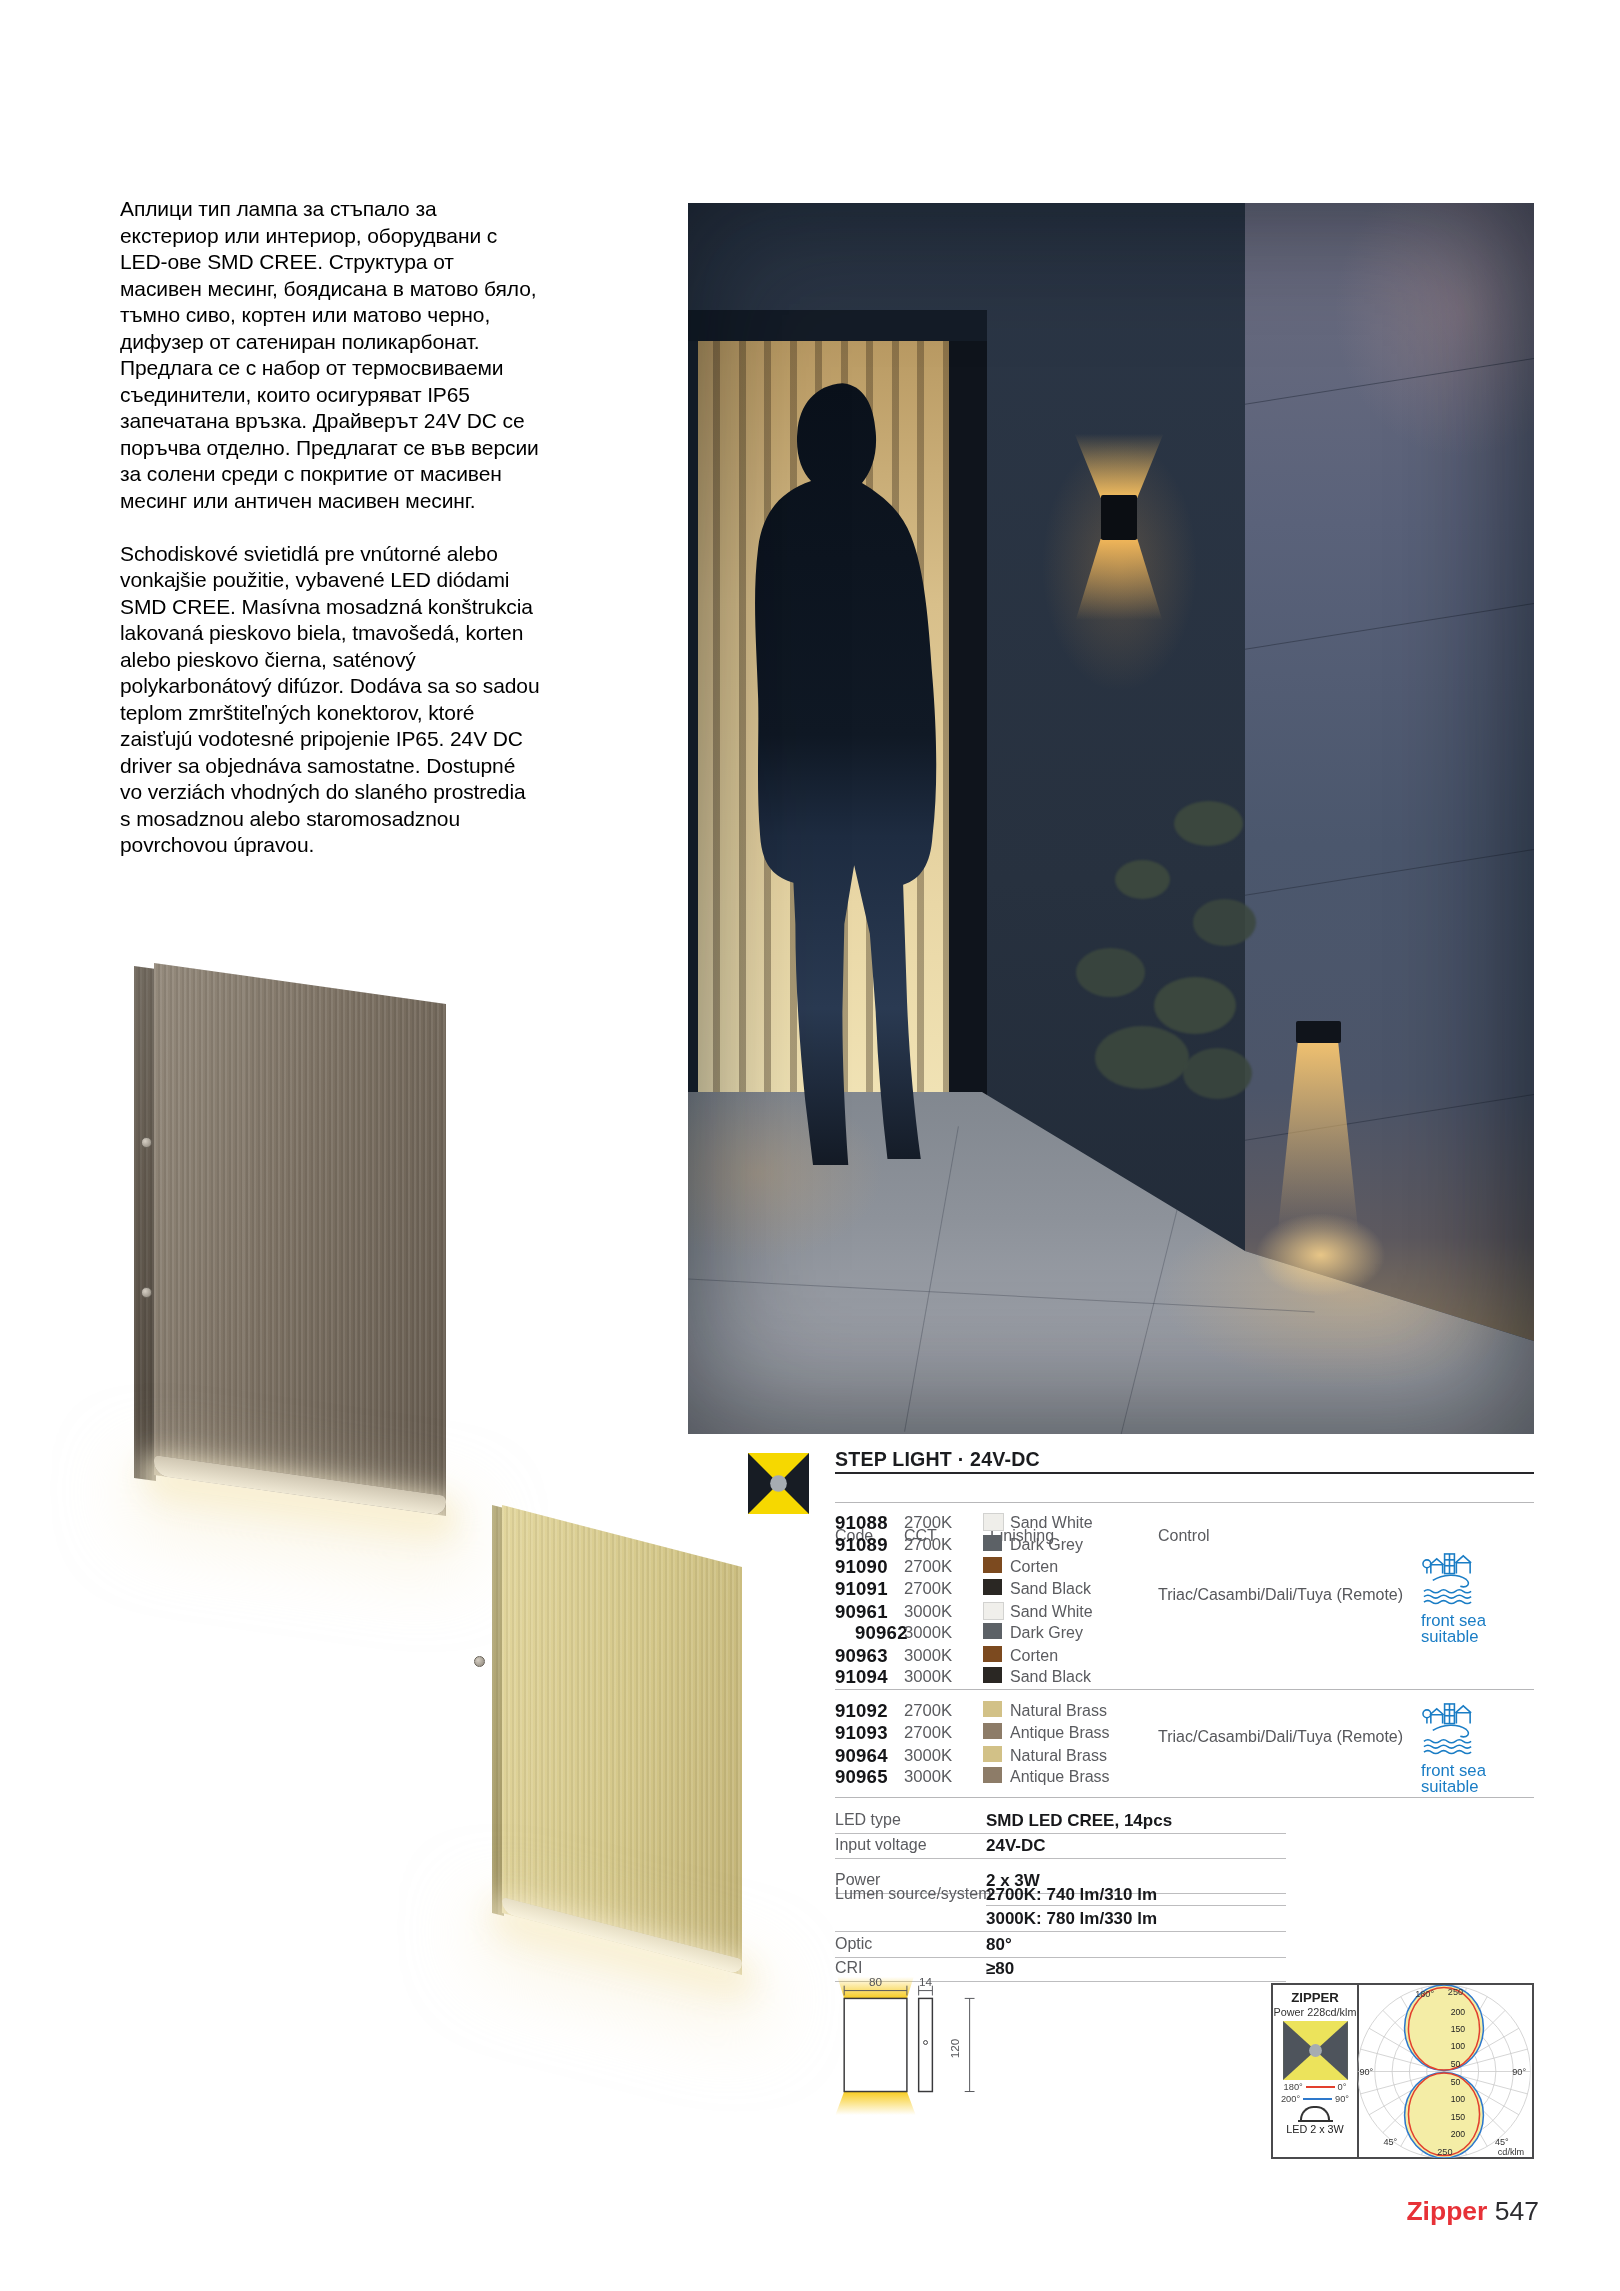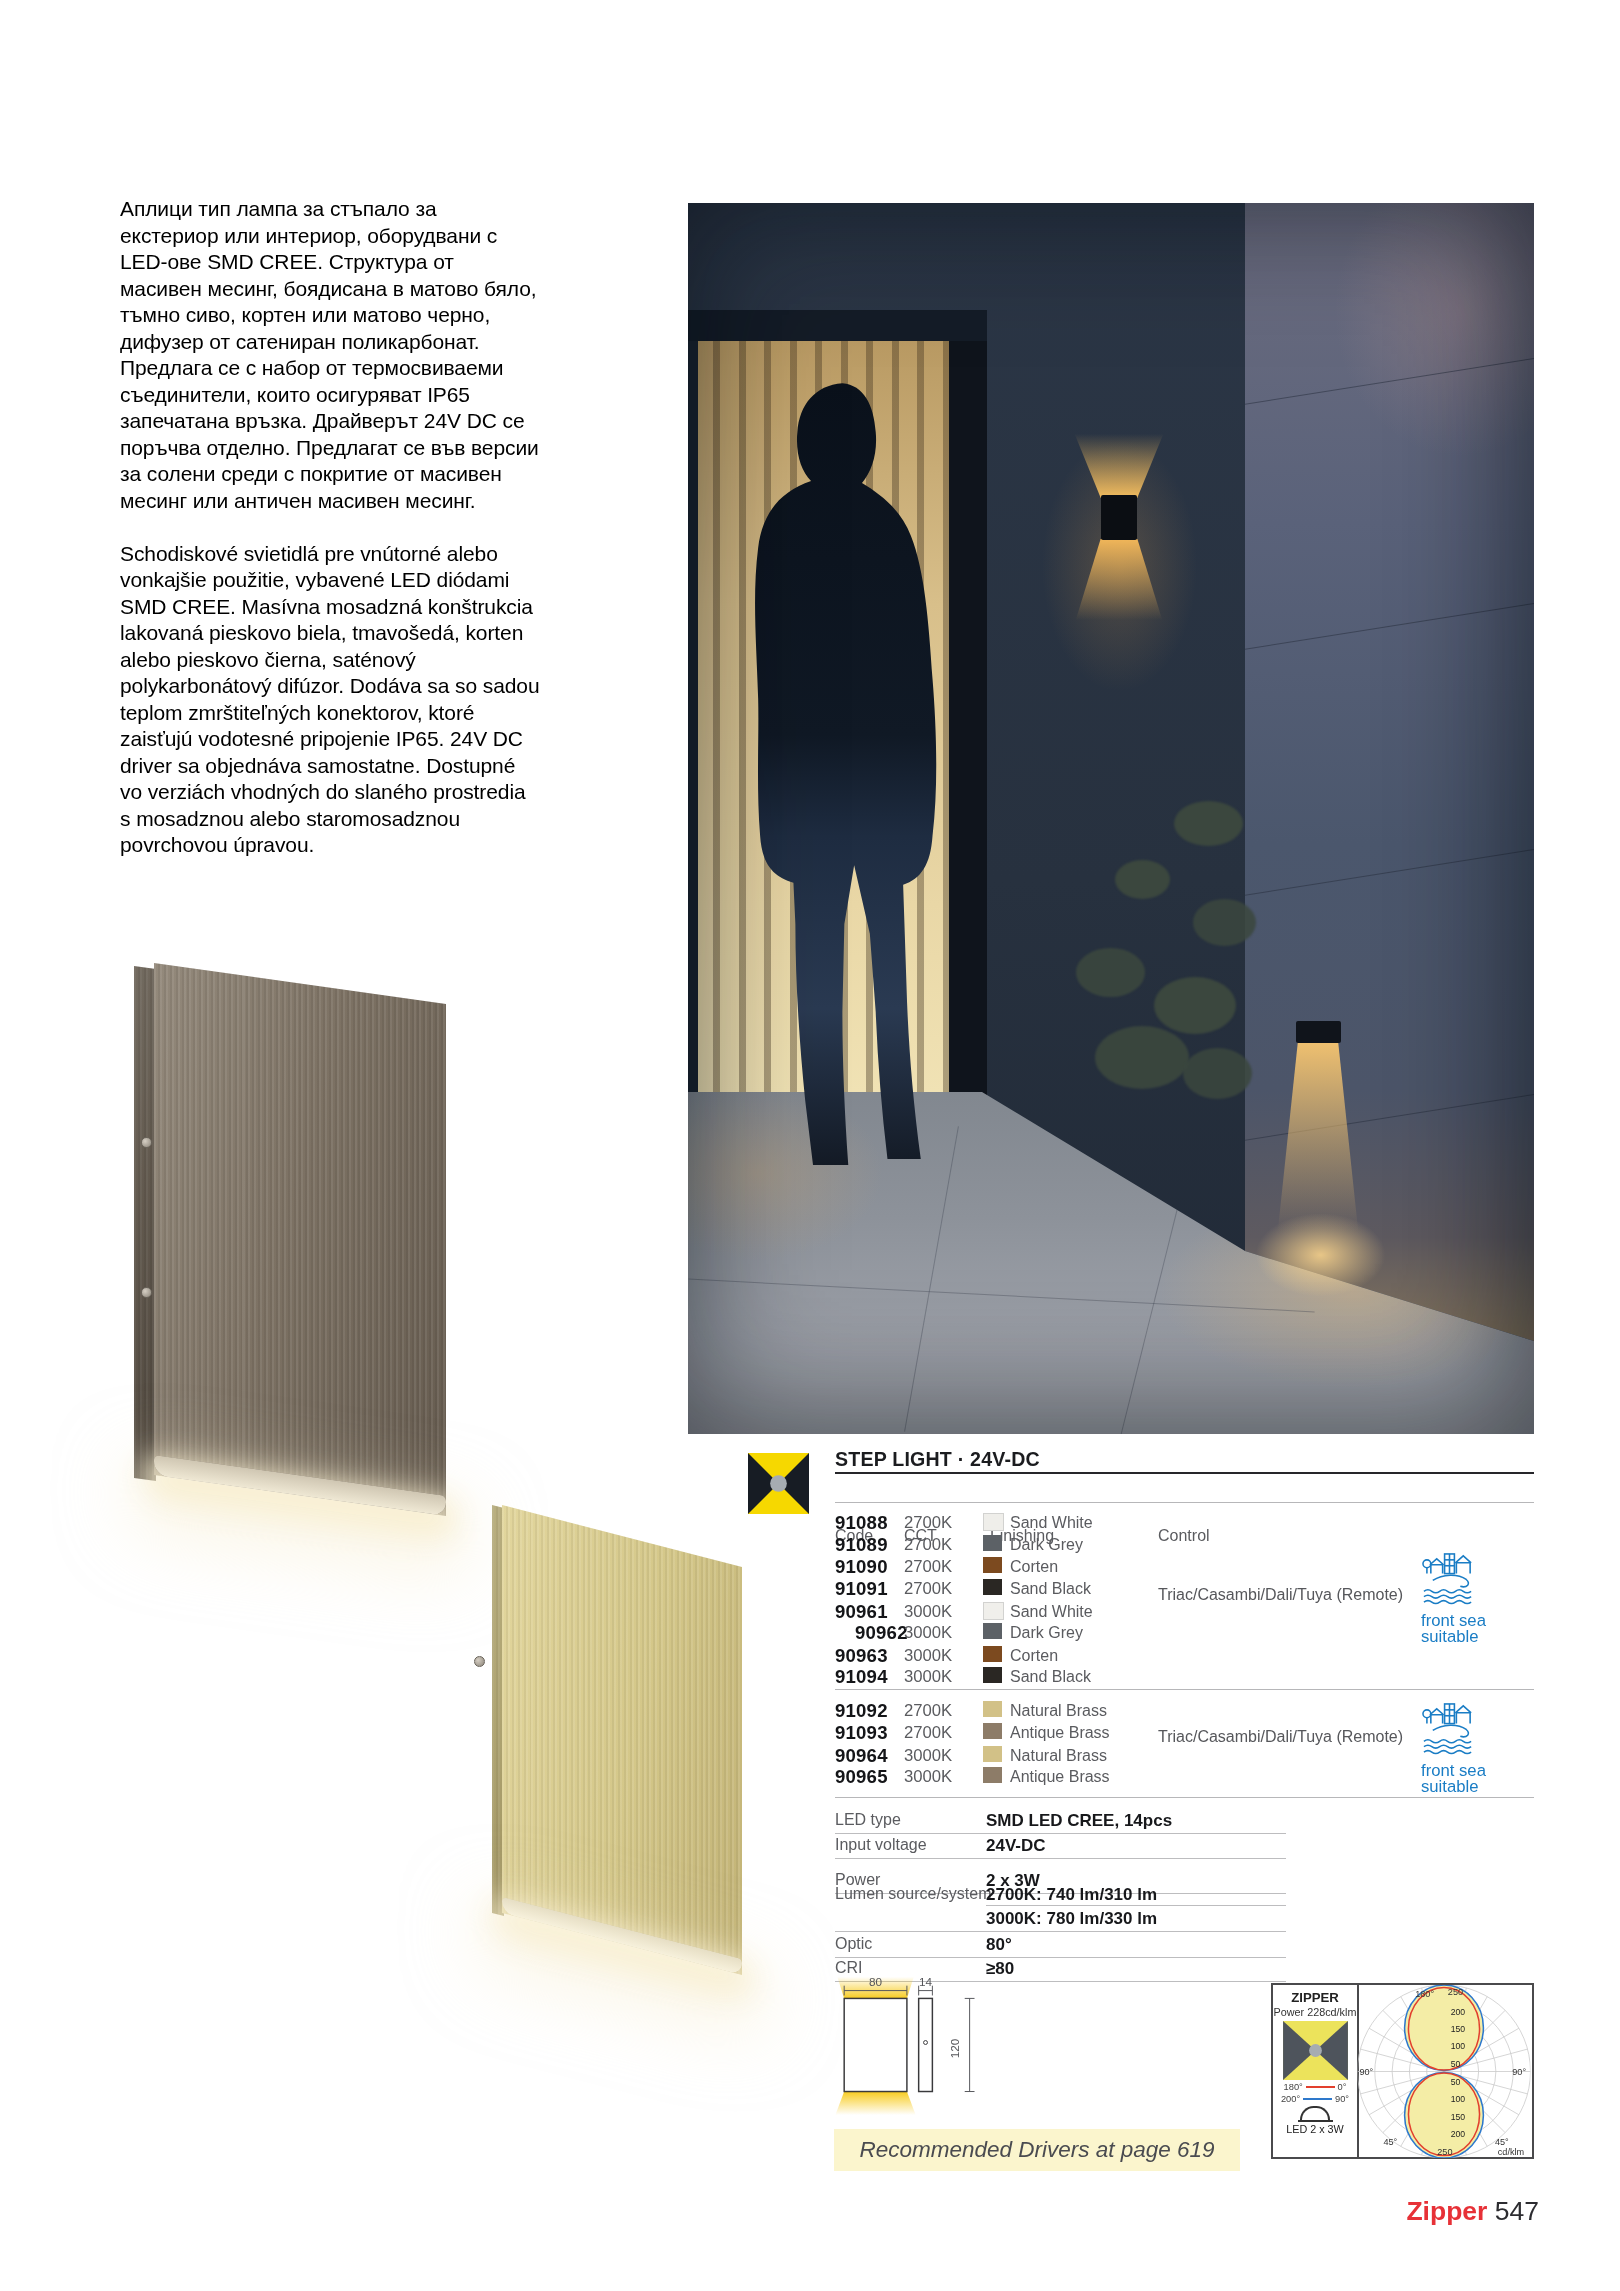--- a/index.html
+++ b/index.html
@@ -384,23 +384,20 @@
         <line x1="131" y1="26" x2="131" y2="36"></line>
       <line x1="169" y1="39" x2="169" y2="134"></line>
         <line x1="164" y1="39" x2="174" y2="39"></line>
         <line x1="164" y1="134" x2="174" y2="134"></line>
     </g>
     <text x="73" y="26" font-size="12" fill="#55565a" text-anchor="middle">80</text>
     <text x="124" y="26" font-size="12" fill="#55565a" text-anchor="middle">14</text>
     <text x="158" y="90" font-size="12" fill="#55565a" text-anchor="middle" transform="rotate(-90 158 90)">120</text>
   </svg>
 
-  <div class="abs driver-band">
-    <span>Recommended Drivers at page 619</span>
-  </div>
 
   <div class="abs pbox">
     <div class="pbox-left">
       <div class="pbox-title">ZIPPER</div>
       <div class="pbox-imax">Power 228cd/klm</div>
       <svg width="65" height="59" viewBox="0 0 66 60" style="display:block;margin:2.9px auto 0;">
         <rect x="0" y="0" width="66" height="60" fill="#ece35b"></rect>
         <path d="M0,0 L33,30 L0,60 Z" fill="#4e545c"></path>
         <path d="M66,0 L33,30 L66,60 Z" fill="#4e545c"></path>
         <circle cx="33" cy="30" r="6.5" fill="#a6acb2"></circle>

